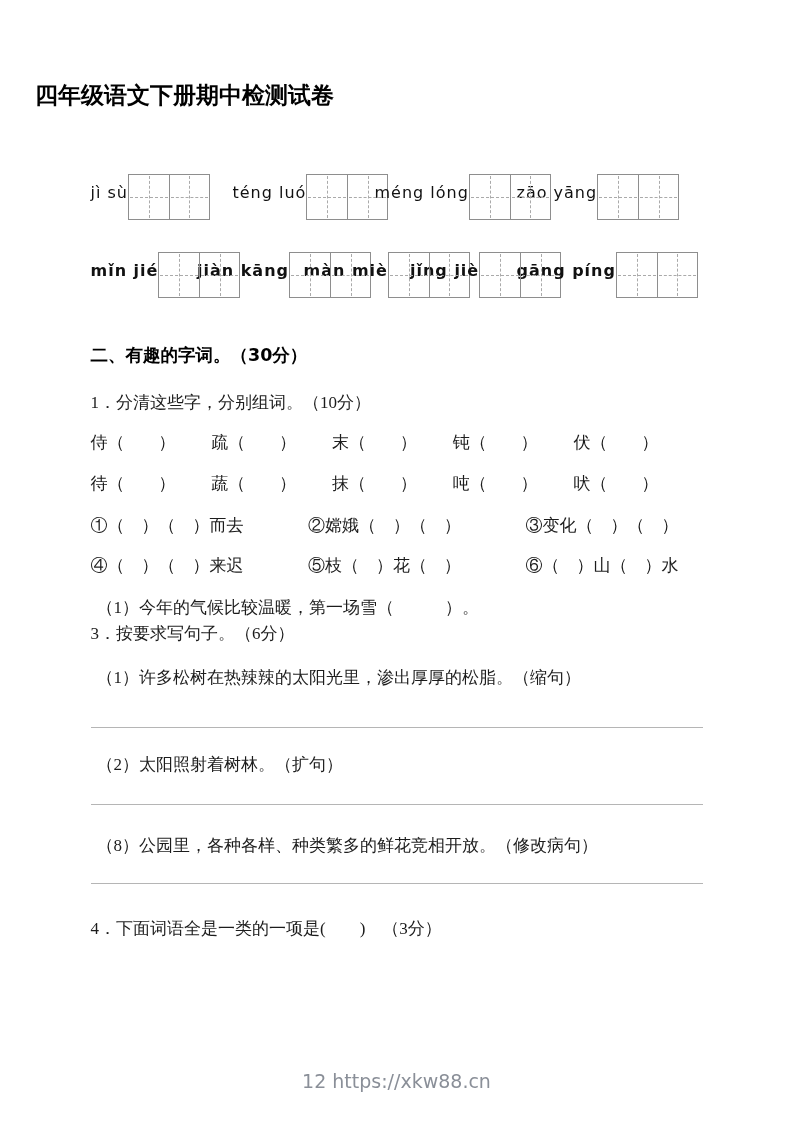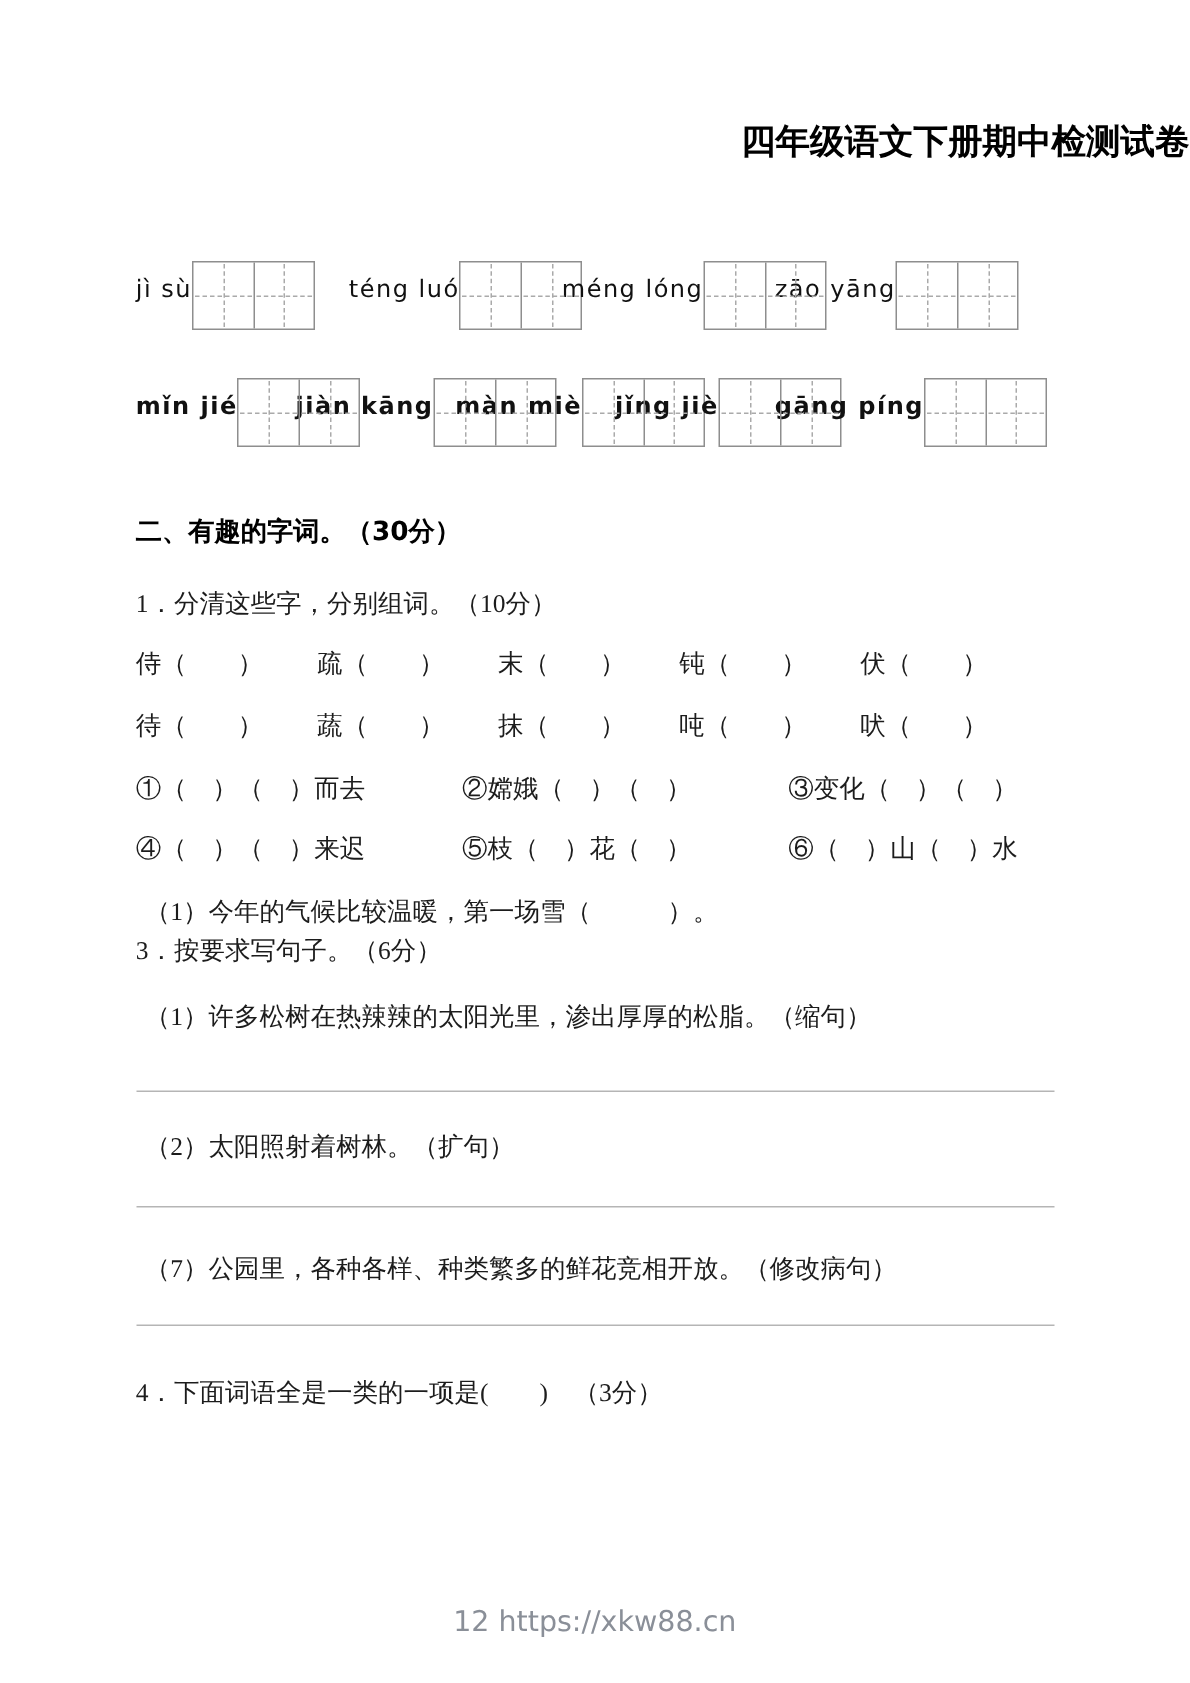--- a/index.html
+++ b/index.html
@@ -5,22 +5,22 @@
   * { margin:0; padding:0; box-sizing:border-box; }
   html,body { background:#ffffff; }
   body {
     width:793px; height:1122px; margin:0 auto; position:relative;
     font-family:"Liberation Serif","DejaVu Serif",serif;
     color:#1c1c1c;
   }
   .page { width:793px; height:1122px; padding-top:80px; position:relative; overflow:hidden; }
 
   .title {
-    text-align:right; font-size:23px; font-weight:bold; line-height:30px;
-    font-family:"DejaVu Sans","Liberation Sans",sans-serif; color:#000;
+    text-align:left; font-size:23px; font-weight:bold; line-height:30px;
+    font-family:"DejaVu Sans","Liberation Sans",sans-serif; color:#000;margin-left:35px;
   }
 
   .content { width:612px; margin:0 auto; }
 
   
   .dict { width:510px; margin-top:56px; }
   .dict-row { display:flex; justify-content:space-between; }
   .dict-row + .dict-row { margin-top:24px;font-weight:bold; }
   .dcol { display:flex; flex-direction:row; align-items:center; width:84px; }
   .pinyin {
@@ -188,21 +188,21 @@
     <div class="tline blank-line">（1）今年的气候比较温暖，第一场雪（　　　）。</div>
 
     <div class="tline q3-label">3．按要求写句子。（6分）</div>
 
     <div class="tline q3-item">（1）许多松树在热辣辣的太阳光里，渗出厚厚的松脂。（缩句）</div>
     <div class="ansline ansline-1"></div>
 
     <div class="tline q3-item q3-item-2">（2）太阳照射着树林。（扩句）</div>
     <div class="ansline ansline-2"></div>
 
-    <div class="tline q3-item q3-item-3">（7）公园里，各种各样、种类繁多的鲜花竞相开放。（修改病句）</div>
+    <div class="tline q3-item q3-item-3">（8）公园里，各种各样、种类繁多的鲜花竞相开放。（修改病句）</div>
     <div class="ansline ansline-3"></div>
 
     <div class="tline q4-label">4．下面词语全是一类的一项是(　　)　（3分）</div>
 
   </div>
 
   <div class="footer">
     <span>12 https://xkw88.cn</span>
   </div>
 

